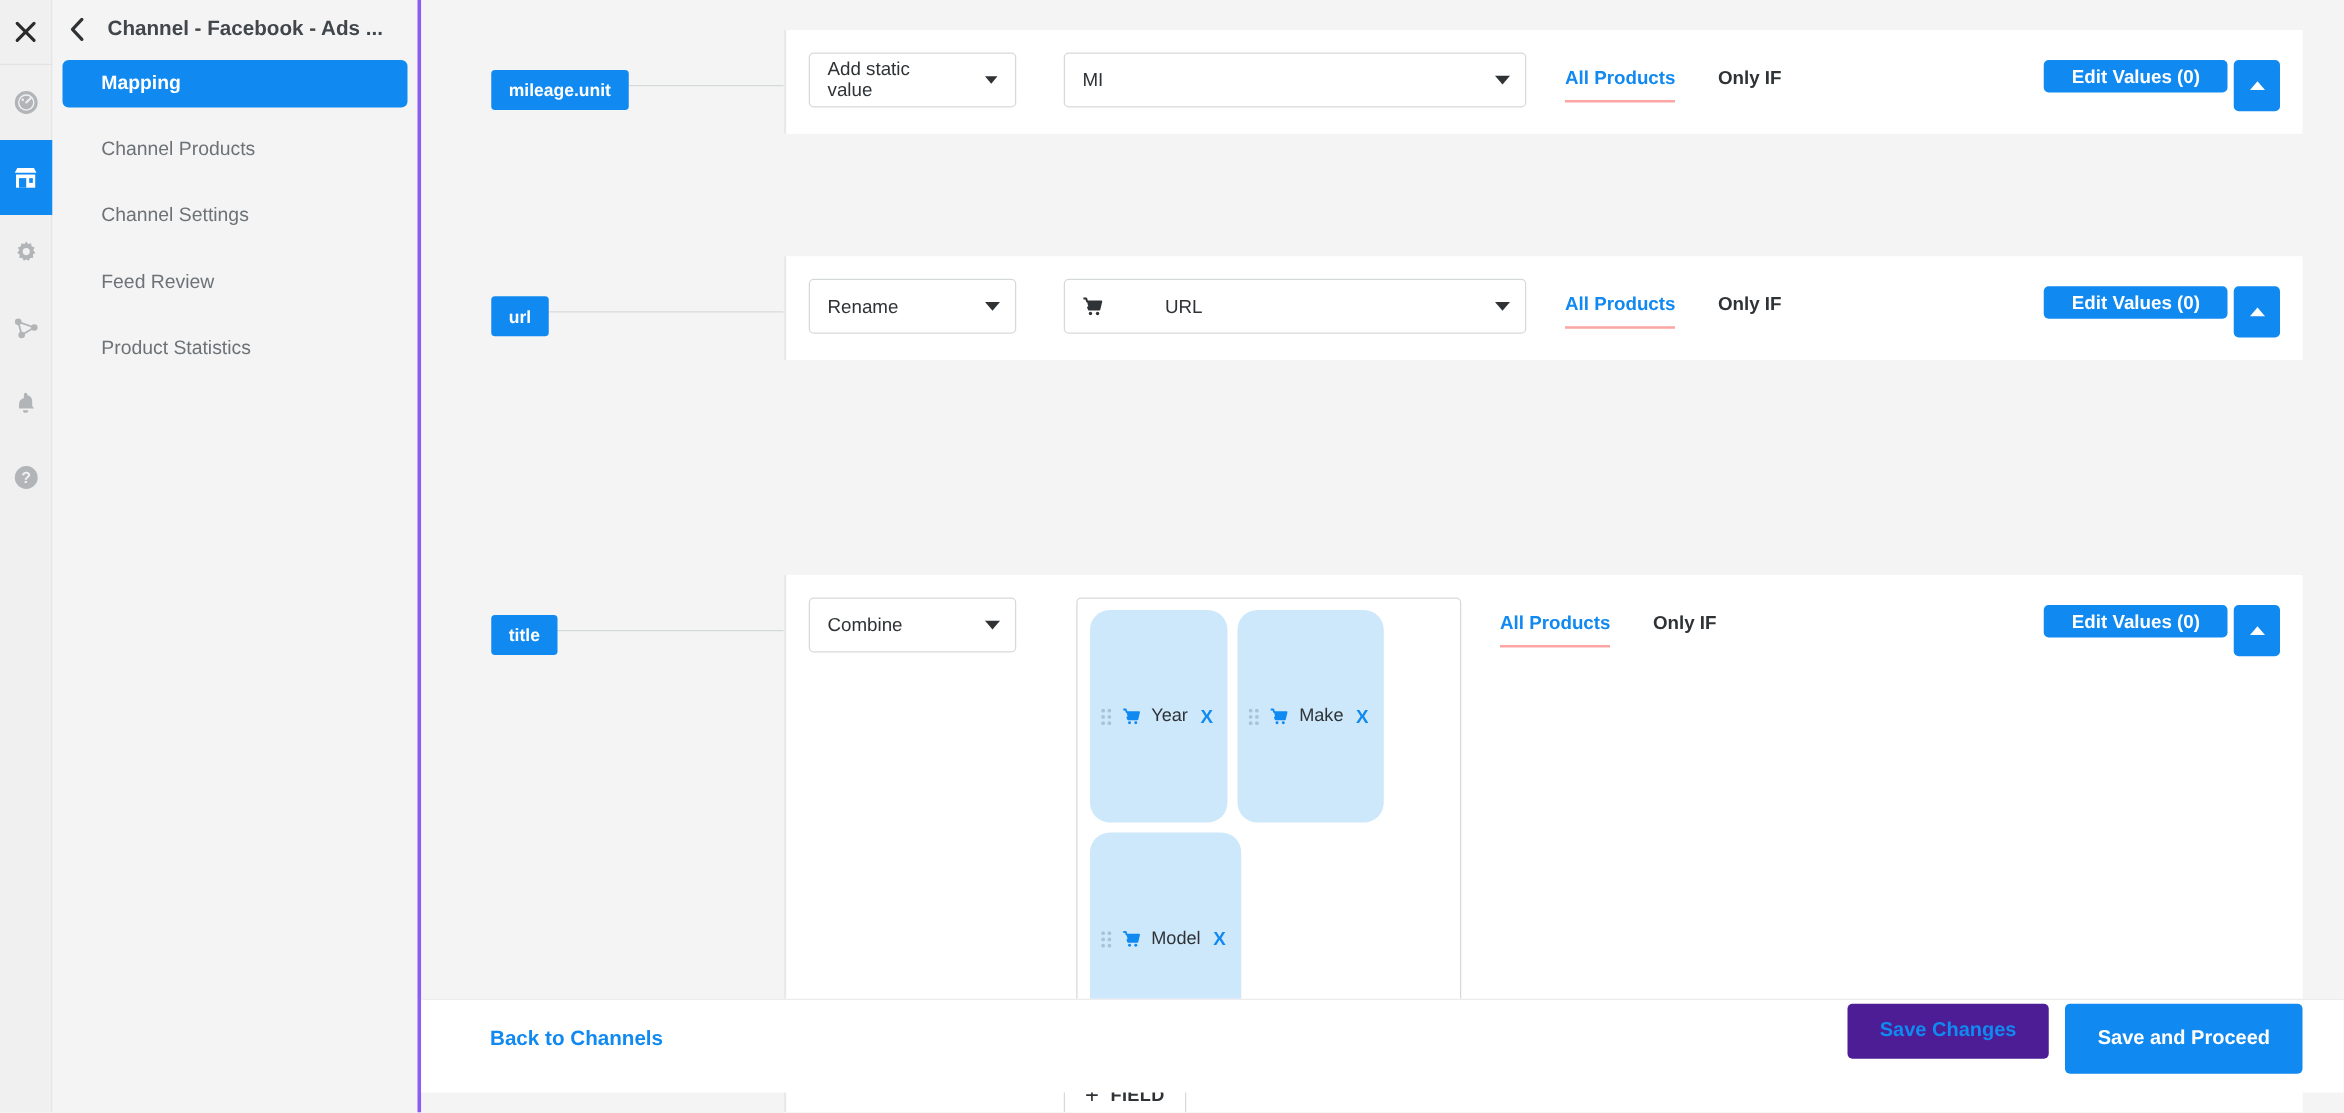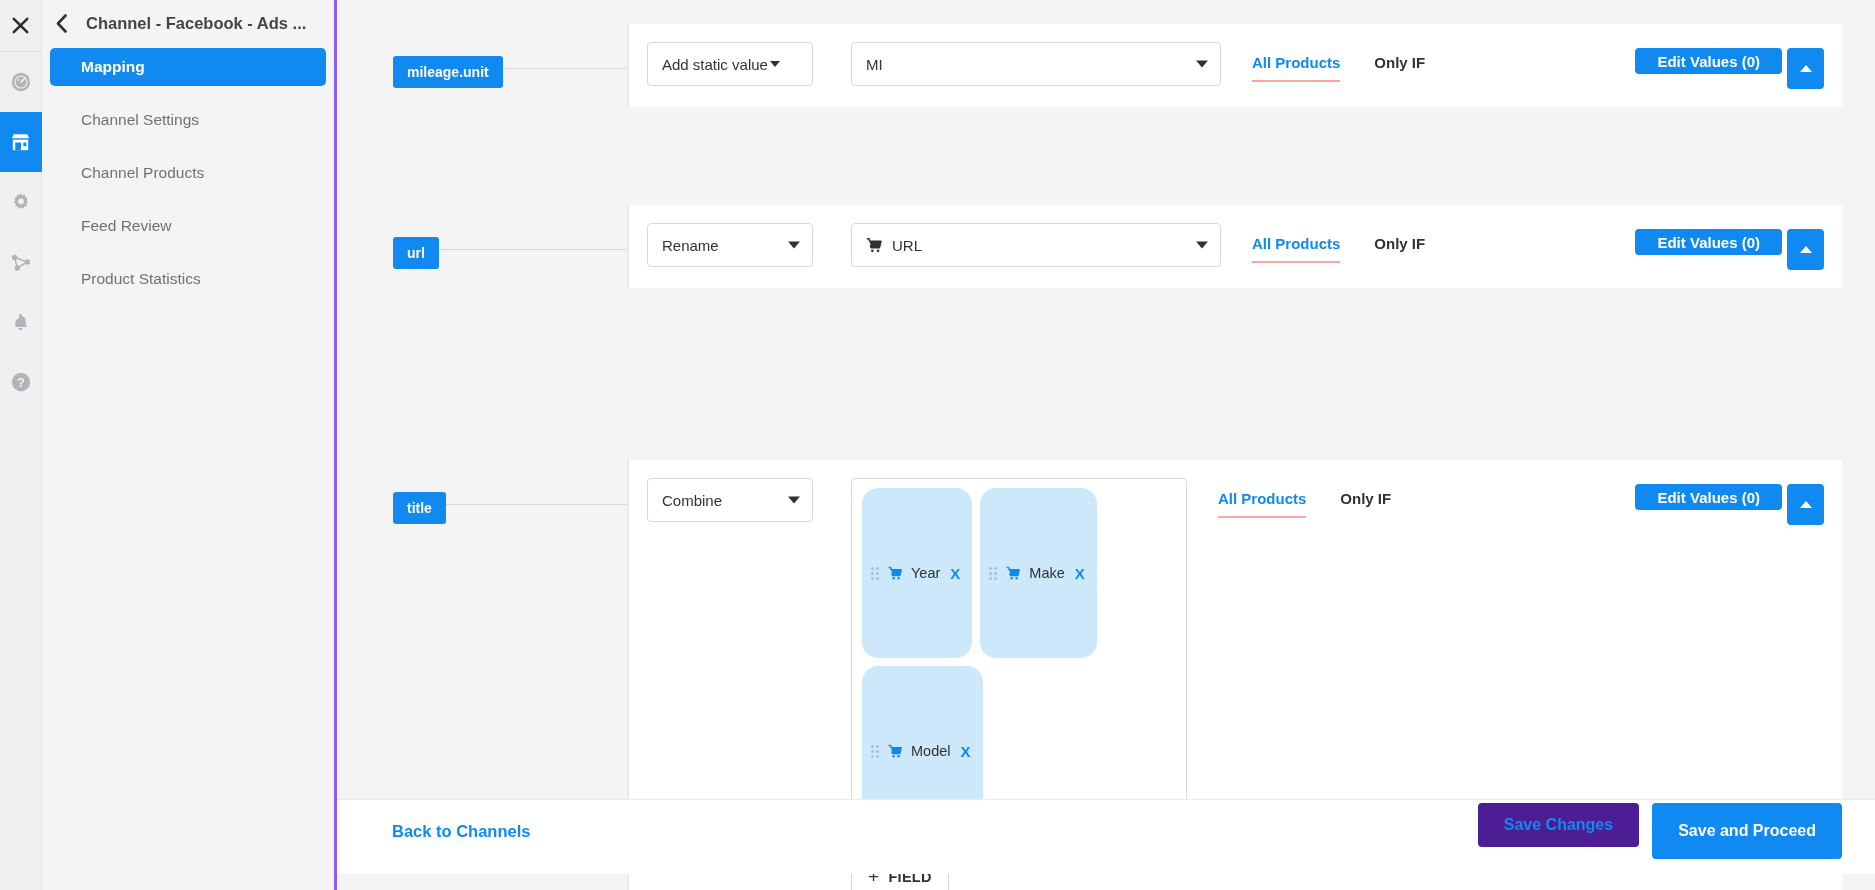--- a/index.html
+++ b/index.html
@@ -83,40 +83,40 @@
     margin-right: 33px;
   }
   .card-inner { display: flex; align-items: flex-start; padding: 18px 0 18px 18px; }
 
   
   .sel {
     position: relative; background:#fff;
     border: 1px solid #d6d9db; border-radius: 4px;
     font-size: 15px; color: #2f3336;
     display: flex; align-items: center;
-    height: 44px; padding: 0 14px;
+    height: 44px; padding: 0 14px; gap: 40px;
   }
   .sel .caret {
     position:absolute; right: 12px; top: 50%; transform: translateY(-50%);
     width:0;height:0;border-left:6px solid transparent;border-right:6px solid transparent;
     border-top:7px solid #2f3336;
   }
   .op-sel { width: 166px; flex: 0 0 166px; }
   .op-sel.inline-caret { padding-right: 14px; }
   .op-sel .caret-inline {
     display:inline-block; margin-left:2px;
     width:0;height:0;border-left:5px solid transparent;border-right:5px solid transparent;
     border-top:6px solid #2f3336;
   }
   .val-sel { width: 370px; flex: 0 0 370px; margin-left: 38px; }
   .val-sel .cart { margin-right: 9px; color: #2f3336; display:flex; }
 
   
   .chipbox {
-    width: 336px; flex: 0 0 370px; margin-left: 38px;
+    width: 308px; flex: 0 0 370px; margin-left: 48px;
     border: 1px solid #d6d9db; border-radius: 4px;
     background: #fff; padding: 9px 10px 11px 10px;
     display: flex; flex-wrap: wrap; gap: 8px;
   }
   .tok {
     display: inline-flex; align-items: center; gap: 8px;
     background: #cde7fb; color: #2f3336;
     border-radius: 16px; padding: 5px 12px 5px 9px;
     font-size: 14.5px;
   }
@@ -244,24 +244,24 @@
             <path d="M10.5 1.5 L3 9.5 L10.5 17.5" stroke="currentColor" stroke-width="2.6" fill="none" stroke-linecap="round" stroke-linejoin="round"></path>
           </svg>
       </span>
       <span class="panel-title">Channel - Facebook - Ads ...</span>
     </div>
     <div class="panel-nav">
       <div class="nav-item active">
           <span>Mapping</span>
         </div>
       <div class="nav-item">
+          <span>Channel Products</span>
+        </div>
+      <div class="nav-item">
           <span>Channel Settings</span>
-        </div>
-      <div class="nav-item">
-          <span>Channel Products</span>
         </div>
       <div class="nav-item">
           <span>Feed Review</span>
         </div>
       <div class="nav-item">
           <span>Product Statistics</span>
         </div>
     </div>
   </div>
 

